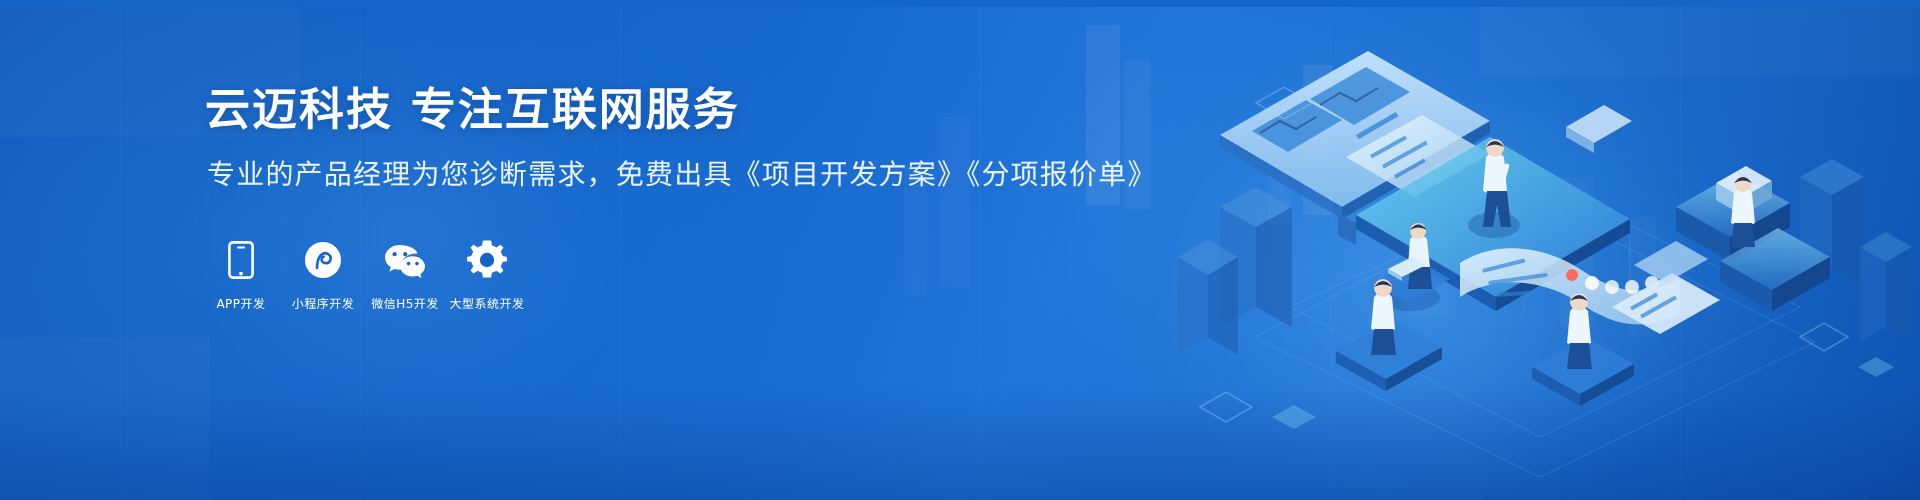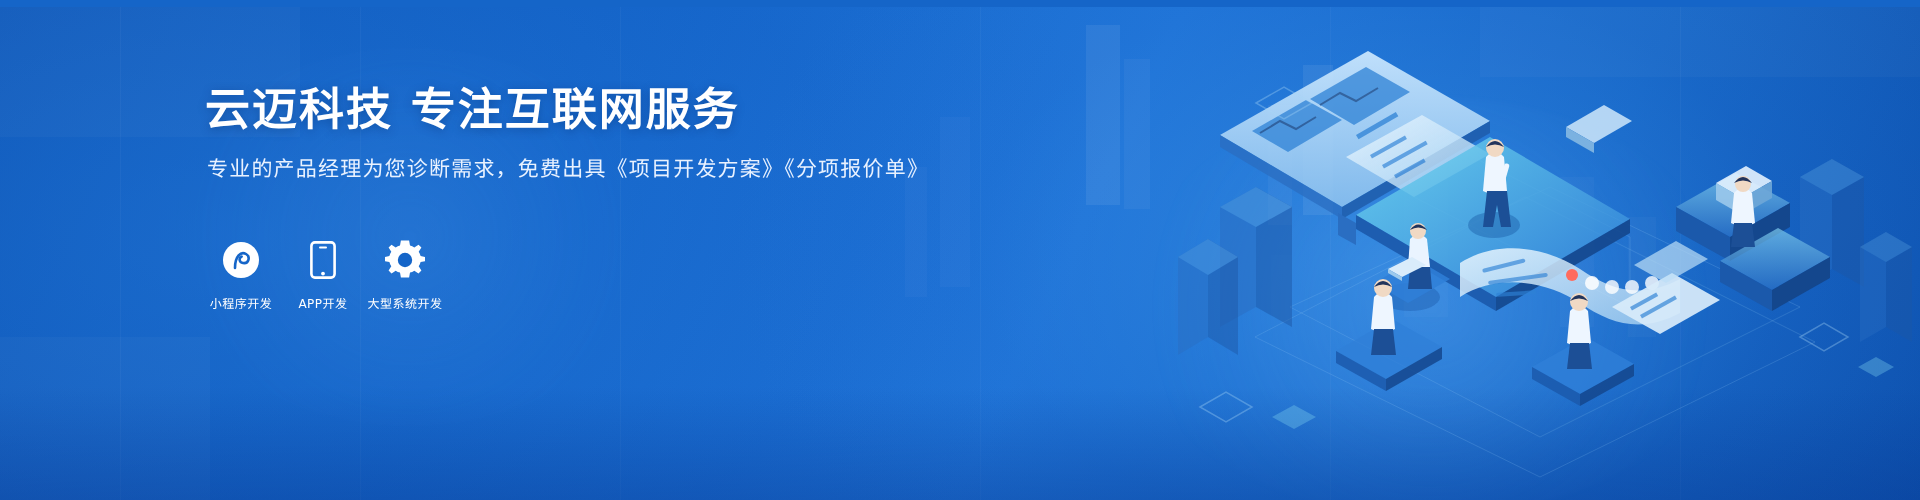--- a/index.html
+++ b/index.html
@@ -37,21 +37,21 @@
   .headline{
     position:absolute;top:78px;left:0;
     font-family:"DejaVu Sans","Liberation Sans",sans-serif;
     font-size:45px;font-weight:bold;color:#ffffff;letter-spacing:2px;
     white-space:nowrap;line-height:1.1;
     text-shadow:0 2px 10px rgba(3,40,100,0.35);
   }
   .sub{
     position:absolute;left:2px;
     font-family:"DejaVu Sans","Liberation Sans",sans-serif;
-    font-size:21px;color:#e9f2ff;letter-spacing:1.2px;white-space:nowrap;
+    font-size:28px;color:#e9f2ff;letter-spacing:1.2px;white-space:nowrap;
     line-height:1.5;
   }
   .sub.l1{top:147px;}
   .sub.l2{top:183px;}
 
   
   .services{
     position:absolute;left:0;top:232px;display:flex;align-items:flex-start;
   }
   .svc{
@@ -295,42 +295,55 @@
   </div>
 
   <div class="content">
 
     <div class="headline">云迈科技 专注互联网服务</div>
 
     <div class="sub l1">专业的产品经理为您诊断需求，免费出具《项目开发方案》《分项报价单》</div>
 
 
     <div class="services">
-
-      <div class="svc">
-        <span class="ico">
-          <svg width="38" height="38" viewBox="0 0 38 38" aria-hidden="true">
-            <circle cx="19" cy="19" r="18" fill="#ffffff"></circle>
-            <path d="M13 27 C13 15, 19 10, 24 13 C28.5 15.6, 27 23, 21 22 C17 21.4, 16.6 17, 19.6 15.6" fill="none" stroke="#1565c8" stroke-width="2.6" stroke-linecap="round"></path>
-          </svg>
-        </span>
-        <span class="lbl">小程序开发</span>
-      </div>
 
       <div class="svc">
         <span class="ico">
           <svg width="26" height="38" viewBox="0 0 26 38" aria-hidden="true">
             <rect x="1.4" y="1.4" width="23.2" height="35.2" rx="3.5" fill="none" stroke="#ffffff" stroke-width="2.6"></rect>
             <rect x="9" y="5.4" width="8" height="2" rx="1" fill="#ffffff"></rect>
             <circle cx="13" cy="32.6" r="1.9" fill="#ffffff"></circle>
           </svg>
         </span>
         <span class="lbl">APP开发</span>
       </div>
 
+      <div class="svc">
+        <span class="ico">
+          <svg width="38" height="38" viewBox="0 0 38 38" aria-hidden="true">
+            <circle cx="19" cy="19" r="18" fill="#ffffff"></circle>
+            <path d="M13 27 C13 15, 19 10, 24 13 C28.5 15.6, 27 23, 21 22 C17 21.4, 16.6 17, 19.6 15.6" fill="none" stroke="#1565c8" stroke-width="2.6" stroke-linecap="round"></path>
+          </svg>
+        </span>
+        <span class="lbl">小程序开发</span>
+      </div>
+
+      <div class="svc">
+        <span class="ico">
+          <svg width="44" height="38" viewBox="0 0 44 38" aria-hidden="true">
+            <path d="M17 4 C8.7 4 2 9.6 2 16.4 c0 3.9 2.2 7.4 5.7 9.6 l-1.3 4.5 5.1-2.6 c1.7.5 3.6.8 5.5.8 .6 0 1.2 0 1.8-.1 -.5-1.2-.8-2.6-.8-4 0-6.7 6.7-12.2 15-12.2 .5 0 1 0 1.5.1 C33 7.6 25.8 4 17 4 Z" fill="#ffffff"></path>
+            <circle cx="11.6" cy="13.2" r="2.1" fill="#1565c8"></circle>
+            <circle cx="22.2" cy="13.2" r="2.1" fill="#1565c8"></circle>
+            <path d="M42 25.3 c0-5.6-5.6-10.1-12.4-10.1 -6.9 0-12.5 4.5-12.5 10.1 0 5.6 5.6 10.2 12.5 10.2 1.6 0 3.2-.3 4.6-.7 l4.3 2.2 -1.1-3.8 c2.9-1.9 4.6-4.7 4.6-7.9 Z" fill="#ffffff"></path>
+            <circle cx="25.6" cy="22.6" r="1.8" fill="#1565c8"></circle>
+            <circle cx="34" cy="22.6" r="1.8" fill="#1565c8"></circle>
+          </svg>
+        </span>
+        <span class="lbl">微信H5开发</span>
+      </div>
 
 
       <div class="svc">
         <span class="ico">
           <svg width="40" height="40" viewBox="0 0 40 40" aria-hidden="true">
             <path fill="#ffffff" d="M20 0.6 l4.1 0 0.9 4.9 c1.5 .4 3 1 4.3 1.9 l4.2-2.7 2.9 2.9 -2.7 4.2 c.9 1.3 1.5 2.8 1.9 4.3 l4.9 .9 0 4.1 -4.9 .9 c-.4 1.5-1 3-1.9 4.3 l2.7 4.2 -2.9 2.9 -4.2-2.7 c-1.3 .9-2.8 1.5-4.3 1.9 l-.9 4.9 -4.1 0 -4.1 0 -.9-4.9 c-1.5-.4-3-1-4.3-1.9 l-4.2 2.7 -2.9-2.9 2.7-4.2 c-.9-1.3-1.5-2.8-1.9-4.3 l-4.9-.9 0-4.1 4.9-.9 c.4-1.5 1-3 1.9-4.3 l-2.7-4.2 2.9-2.9 4.2 2.7 c1.3-.9 2.8-1.5 4.3-1.9 l.9-4.9 Z"></path>
             <circle cx="20" cy="20" r="7.2" fill="#1565c8"></circle>
           </svg>
         </span>
         <span class="lbl">大型系统开发</span>

